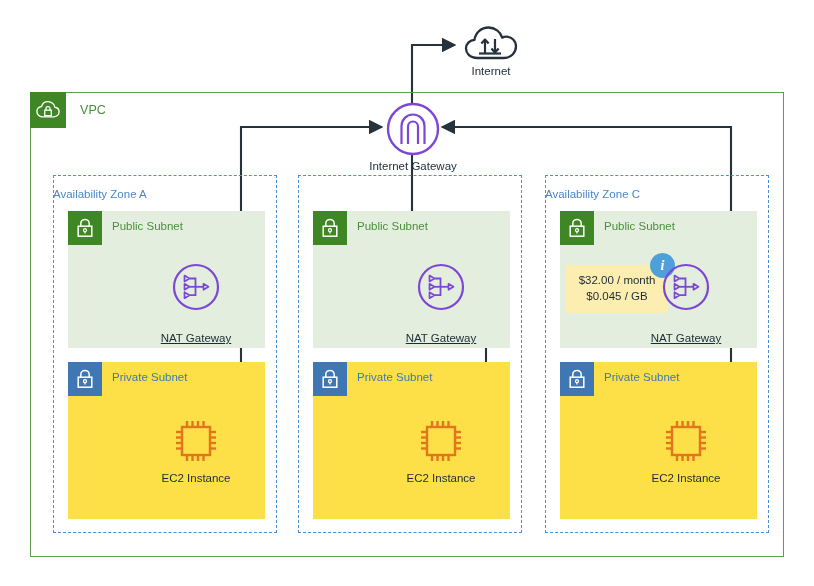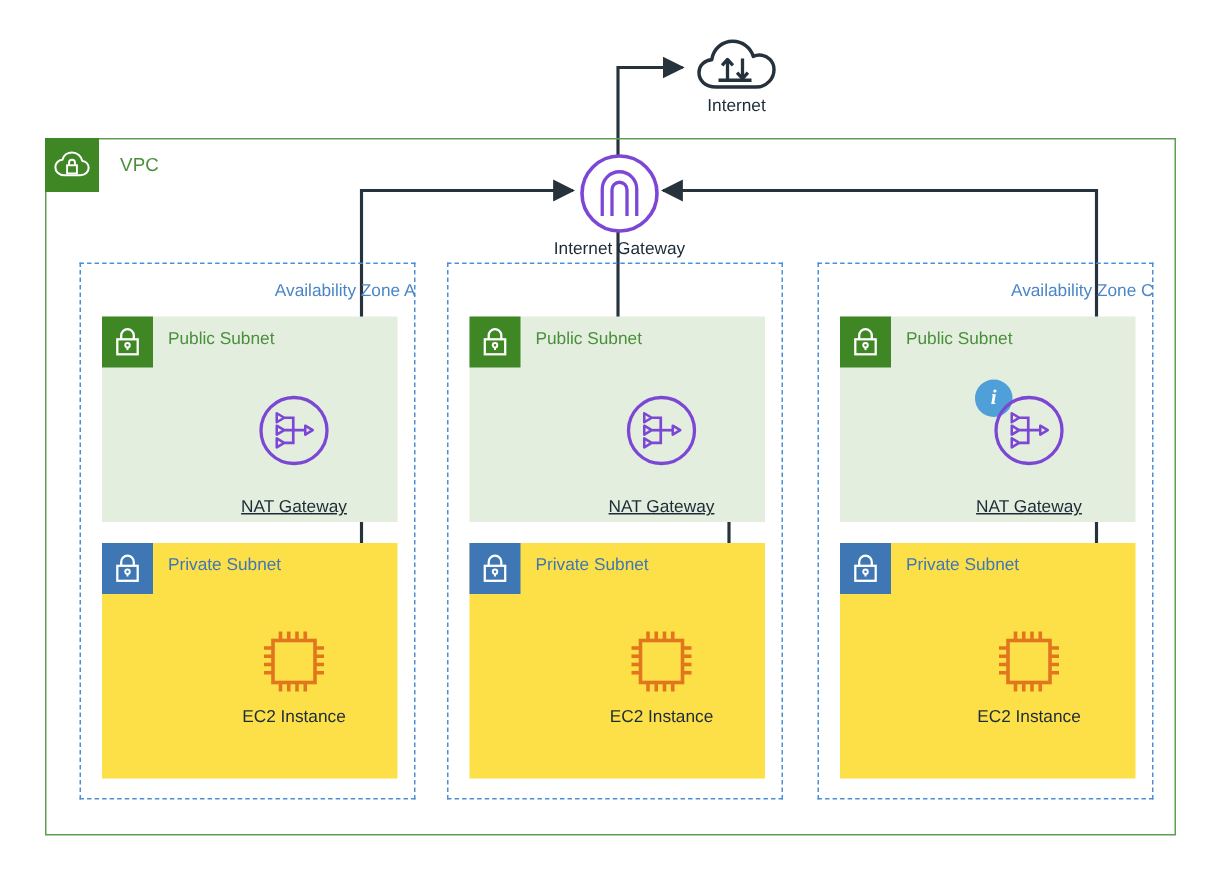--- a/index.html
+++ b/index.html
@@ -73,21 +73,21 @@
     width: 224px;
     height: 358px;
     border: 1.7px dashed #4a90d9;
     box-sizing: border-box;
     background: transparent;
   }
   .az-title {
     position: absolute;
     top: 188px;
     width: 224px;
-    text-align: right;
+    text-align: left;
     color: #4a86c7;
     font-size: 11.5px;
   }
 
   
   .subnet {
     position: absolute;
     width: 197px;
     box-sizing: border-box;
   }
@@ -405,20 +405,24 @@
       <svg width="18" height="20" viewBox="0 0 18 20">
         <rect x="2.2" y="8.2" width="13.6" height="10" fill="none" stroke="#ffffff" stroke-width="1.5"></rect>
         <path d="M4.8 8.2 L4.8 5.6 A4.2 4.2 0 0 1 13.2 5.6 L13.2 8.2" fill="none" stroke="#ffffff" stroke-width="1.5"></path>
         <circle cx="9" cy="12.2" r="1.5" fill="none" stroke="#ffffff" stroke-width="1.3"></circle>
         <path d="M9 13.4 L9 15.4" stroke="#ffffff" stroke-width="1.3"></path>
       </svg>
     </div>
     <div class="subnet-label">Private Subnet</div>
   </div>
 
+  <div class="cost-note">
+    <div class="cost-line">$32.00 / month</div>
+    <div class="cost-line">$0.045 / GB</div>
+  </div>
   <div class="info-badge">i</div>
 
   <div class="node nat-node" style="left:638px;">
     <div class="node-icon">
       <svg width="50" height="50" viewBox="0 0 50 50">
         <circle cx="25" cy="25" r="22" fill="none" stroke="#7d47d6" stroke-width="2.2"></circle>
         <path d="M13.5 13.5 L18.5 16.5 L13.5 19.5 Z" fill="none" stroke="#7d47d6" stroke-width="1.7" stroke-linejoin="round"></path>
         <path d="M13.5 21.8 L18.5 24.8 L13.5 27.8 Z" fill="none" stroke="#7d47d6" stroke-width="1.7" stroke-linejoin="round"></path>
         <path d="M13.5 30.2 L18.5 33.2 L13.5 36.2 Z" fill="none" stroke="#7d47d6" stroke-width="1.7" stroke-linejoin="round"></path>
         <path d="M18.8 16.5 L24.5 16.5 L24.5 33.2 L18.8 33.2" fill="none" stroke="#7d47d6" stroke-width="1.8"></path>

